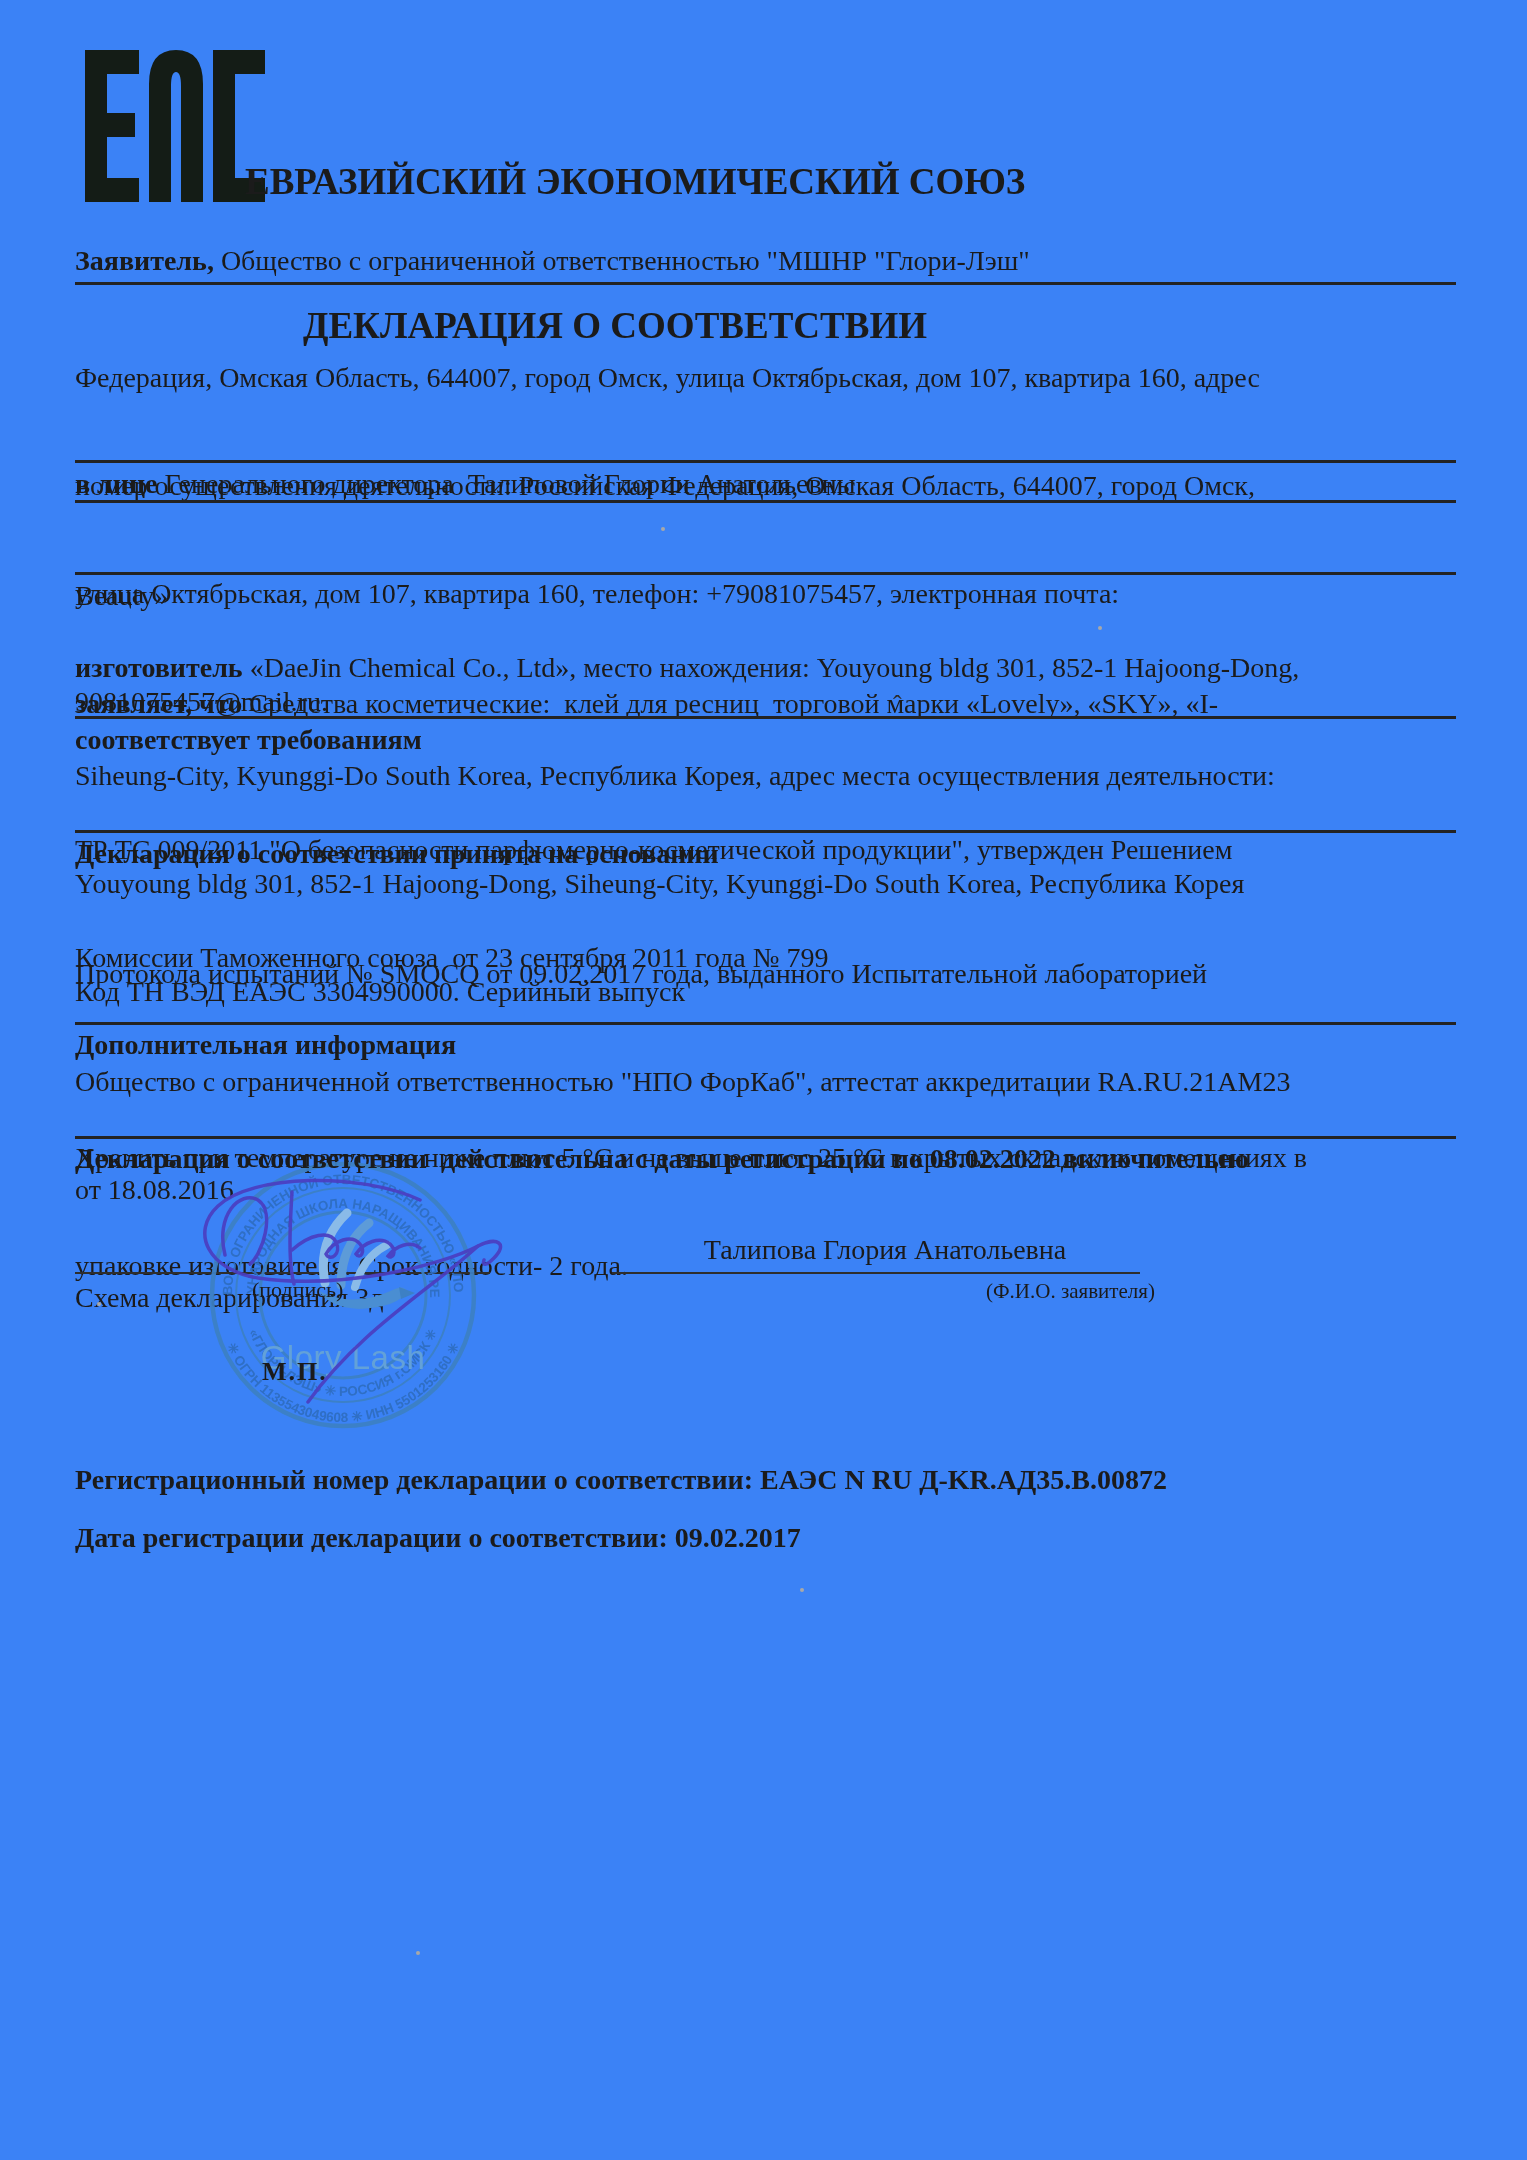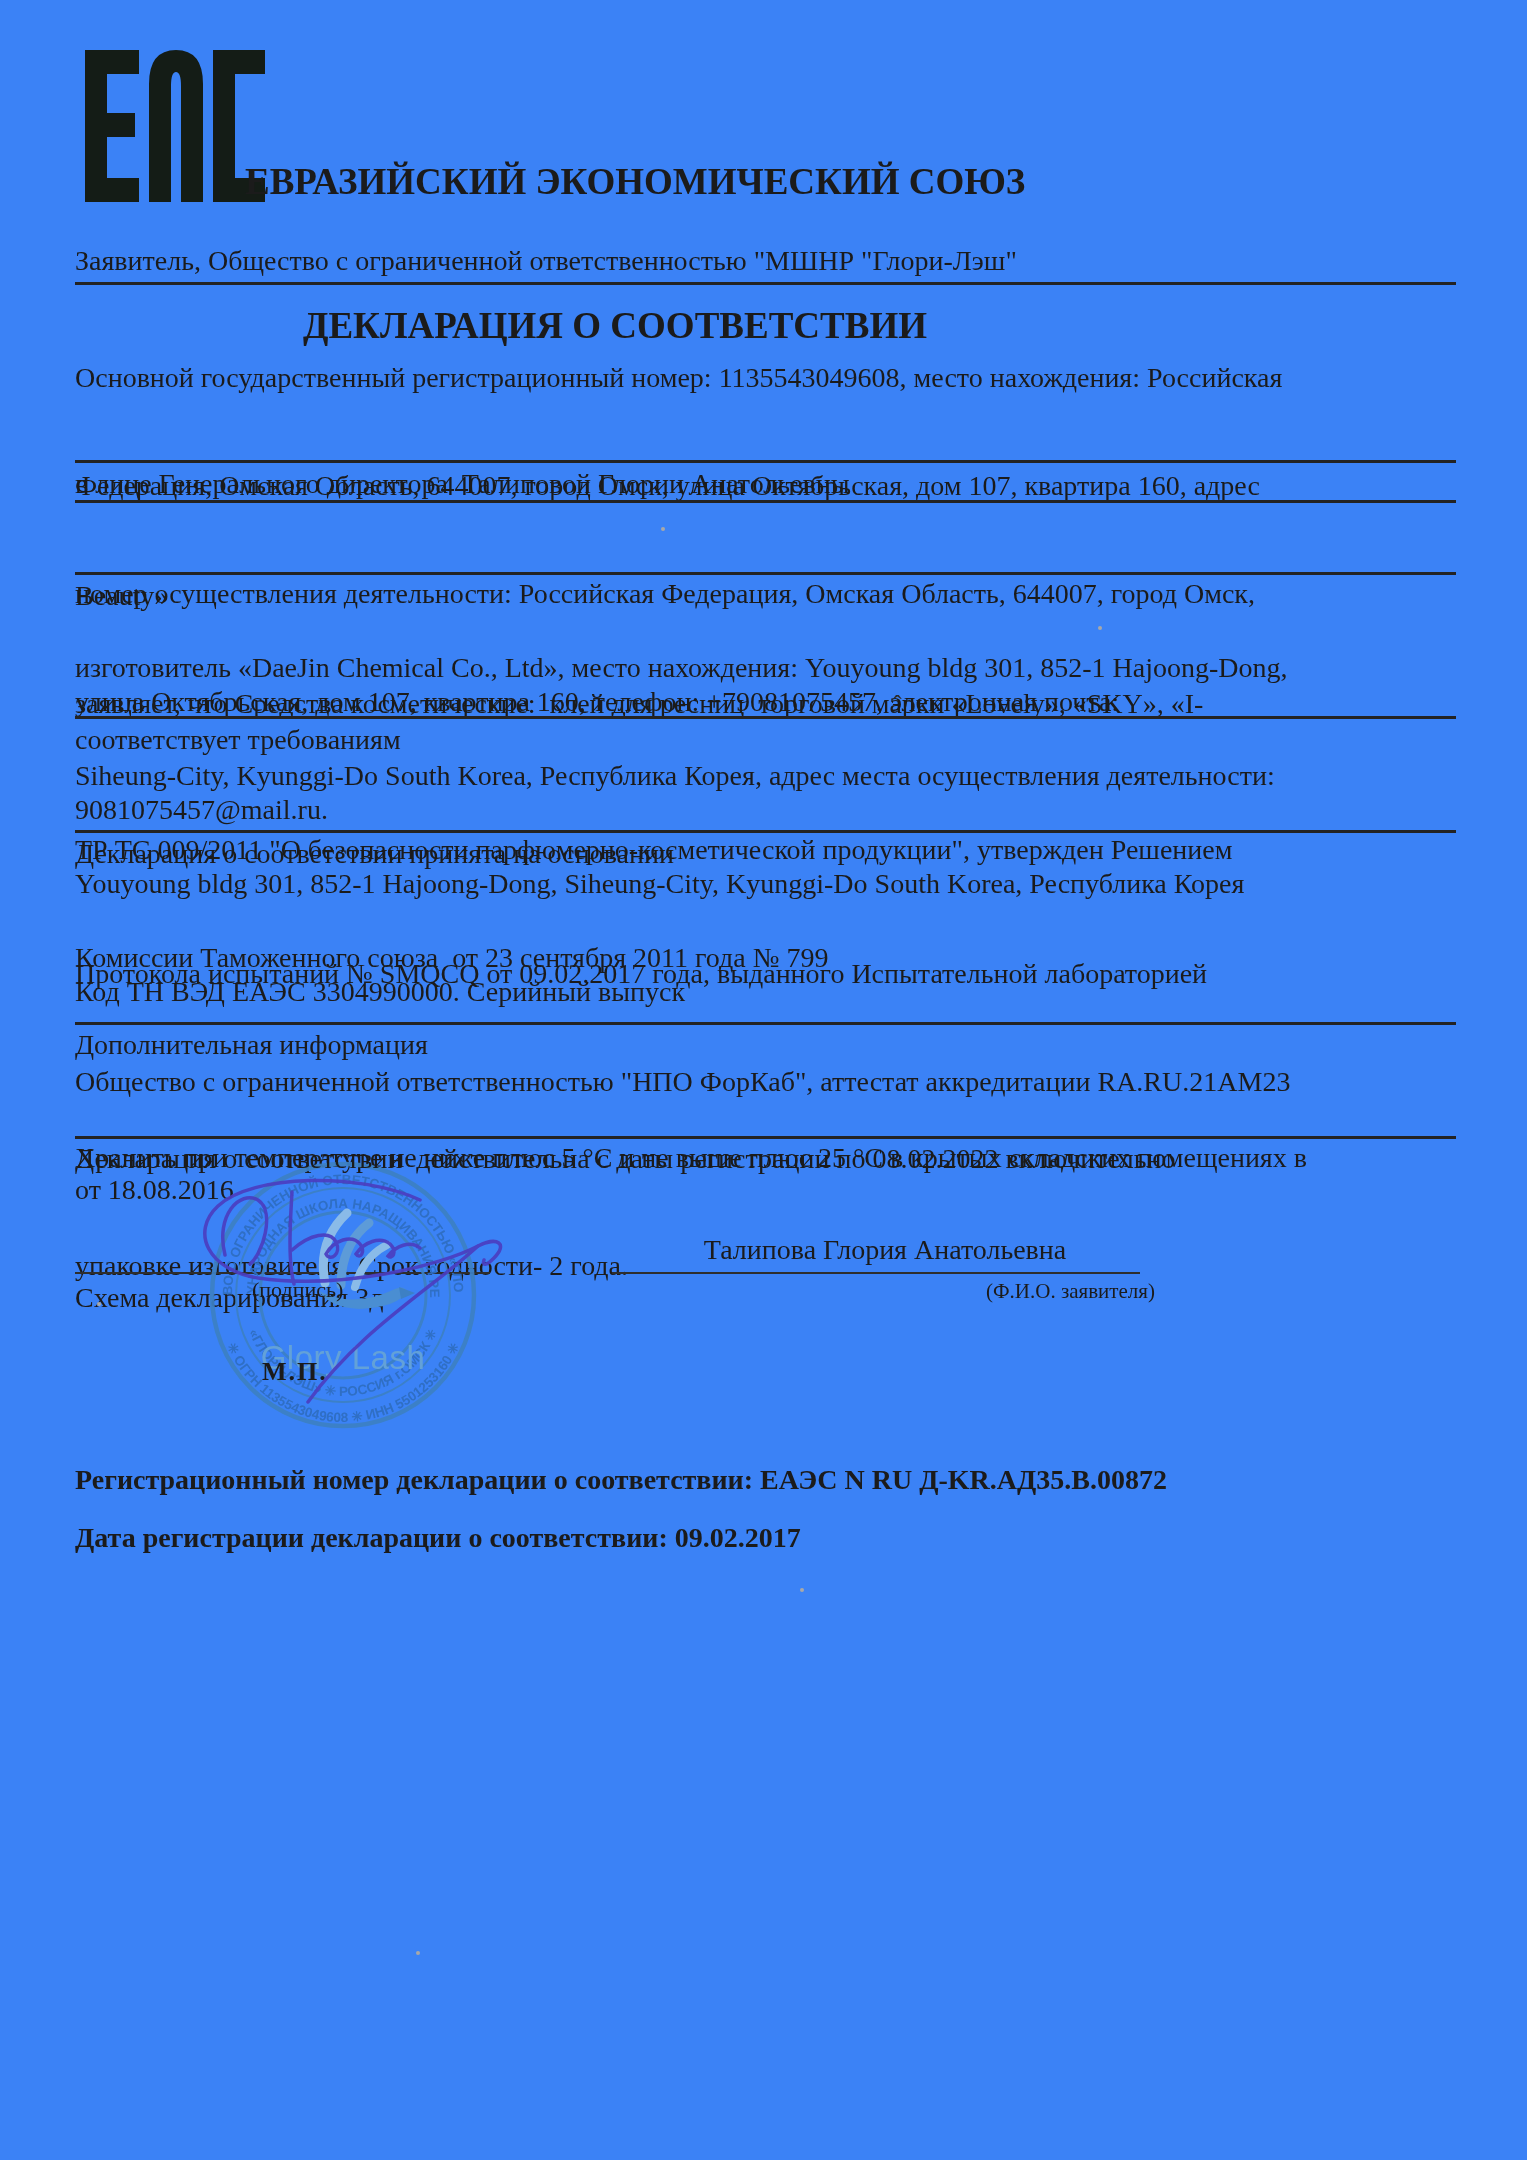--- a/index.html
+++ b/index.html
@@ -1,20 +1,20 @@
 <!DOCTYPE html>
 <html><head>
 <meta charset="utf-8">
 <style>
   html,body{margin:0;padding:0;background:#e8e8e8;}
   .page{position:relative;width:1527px;height:2160px;background:#3b82f6;overflow:hidden;
         font-family:"Liberation Serif", serif;color:#1b1b1b;}
   .t{position:absolute;left:75px;font-size:28px;line-height:36px;white-space:pre;}
   .t div{white-space:pre;}
-  .b{font-weight:normal;text-align:center;}
+  .b{font-weight:bold;text-align:center;}
   .rule{position:absolute;left:75px;width:1381px;height:0;border-top:3px solid #232323;}
   .title{position:absolute;left:245px;top:62px;width:740px;text-align:center;
          font-weight:bold;font-size:37px;line-height:48px;white-space:pre;}
   .eac{position:absolute;left:85px;top:50px;}
   .sigline{position:absolute;height:0;border-top:2px solid #2e2e2e;}
   .cap{position:absolute;font-size:22px;color:#1b1b1b;white-space:pre;}
   .namewrap{position:absolute;left:615px;top:1234px;width:540px;text-align:center;font-size:28px;white-space:pre;}
   .fio{position:absolute;left:615px;top:1279px;width:540px;text-align:right;font-size:21px;white-space:pre;}
   .mp{position:absolute;left:262px;top:1357px;font-size:26px;font-weight:bold;letter-spacing:2px;white-space:pre;}
   .reg{position:absolute;left:75px;font-size:28px;font-weight:bold;white-space:pre;}
@@ -43,21 +43,20 @@
 
   <div class="title">
     <div>ЕВРАЗИЙСКИЙ ЭКОНОМИЧЕСКИЙ СОЮЗ</div>
     <div>ДЕКЛАРАЦИЯ О СООТВЕТСТВИИ</div>
   </div>
 
   <div class="t" style="top:243px"><span class="b">Заявитель,</span><span> Общество с ограниченной ответственностью "МШНР "Глори-Лэш"</span></div>
   <div class="rule" style="top:282px"></div>
 
   <div class="t" style="top:288px">
-    <div>Основной государственный регистрационный номер: 1135543049608, место нахождения: Российская</div>
     <div>Федерация, Омская Область, 644007, город Омск, улица Октябрьская, дом 107, квартира 160, адрес</div>
     <div>номер осуществления деятельности: Российская Федерация, Омская Область, 644007, город Омск,</div>
     <div>улица Октябрьская, дом 107, квартира 160, телефон: +79081075457, электронная почта:</div>
     <div>9081075457@mail.ru.</div>
   </div>
   <div class="rule" style="top:460px"></div>
 
   <div class="t" style="top:466px"><span class="b">в лице</span><span> Генерального директора  Талиповой Глории Анатольевны</span></div>
   <div class="rule" style="top:500px"></div>
 

